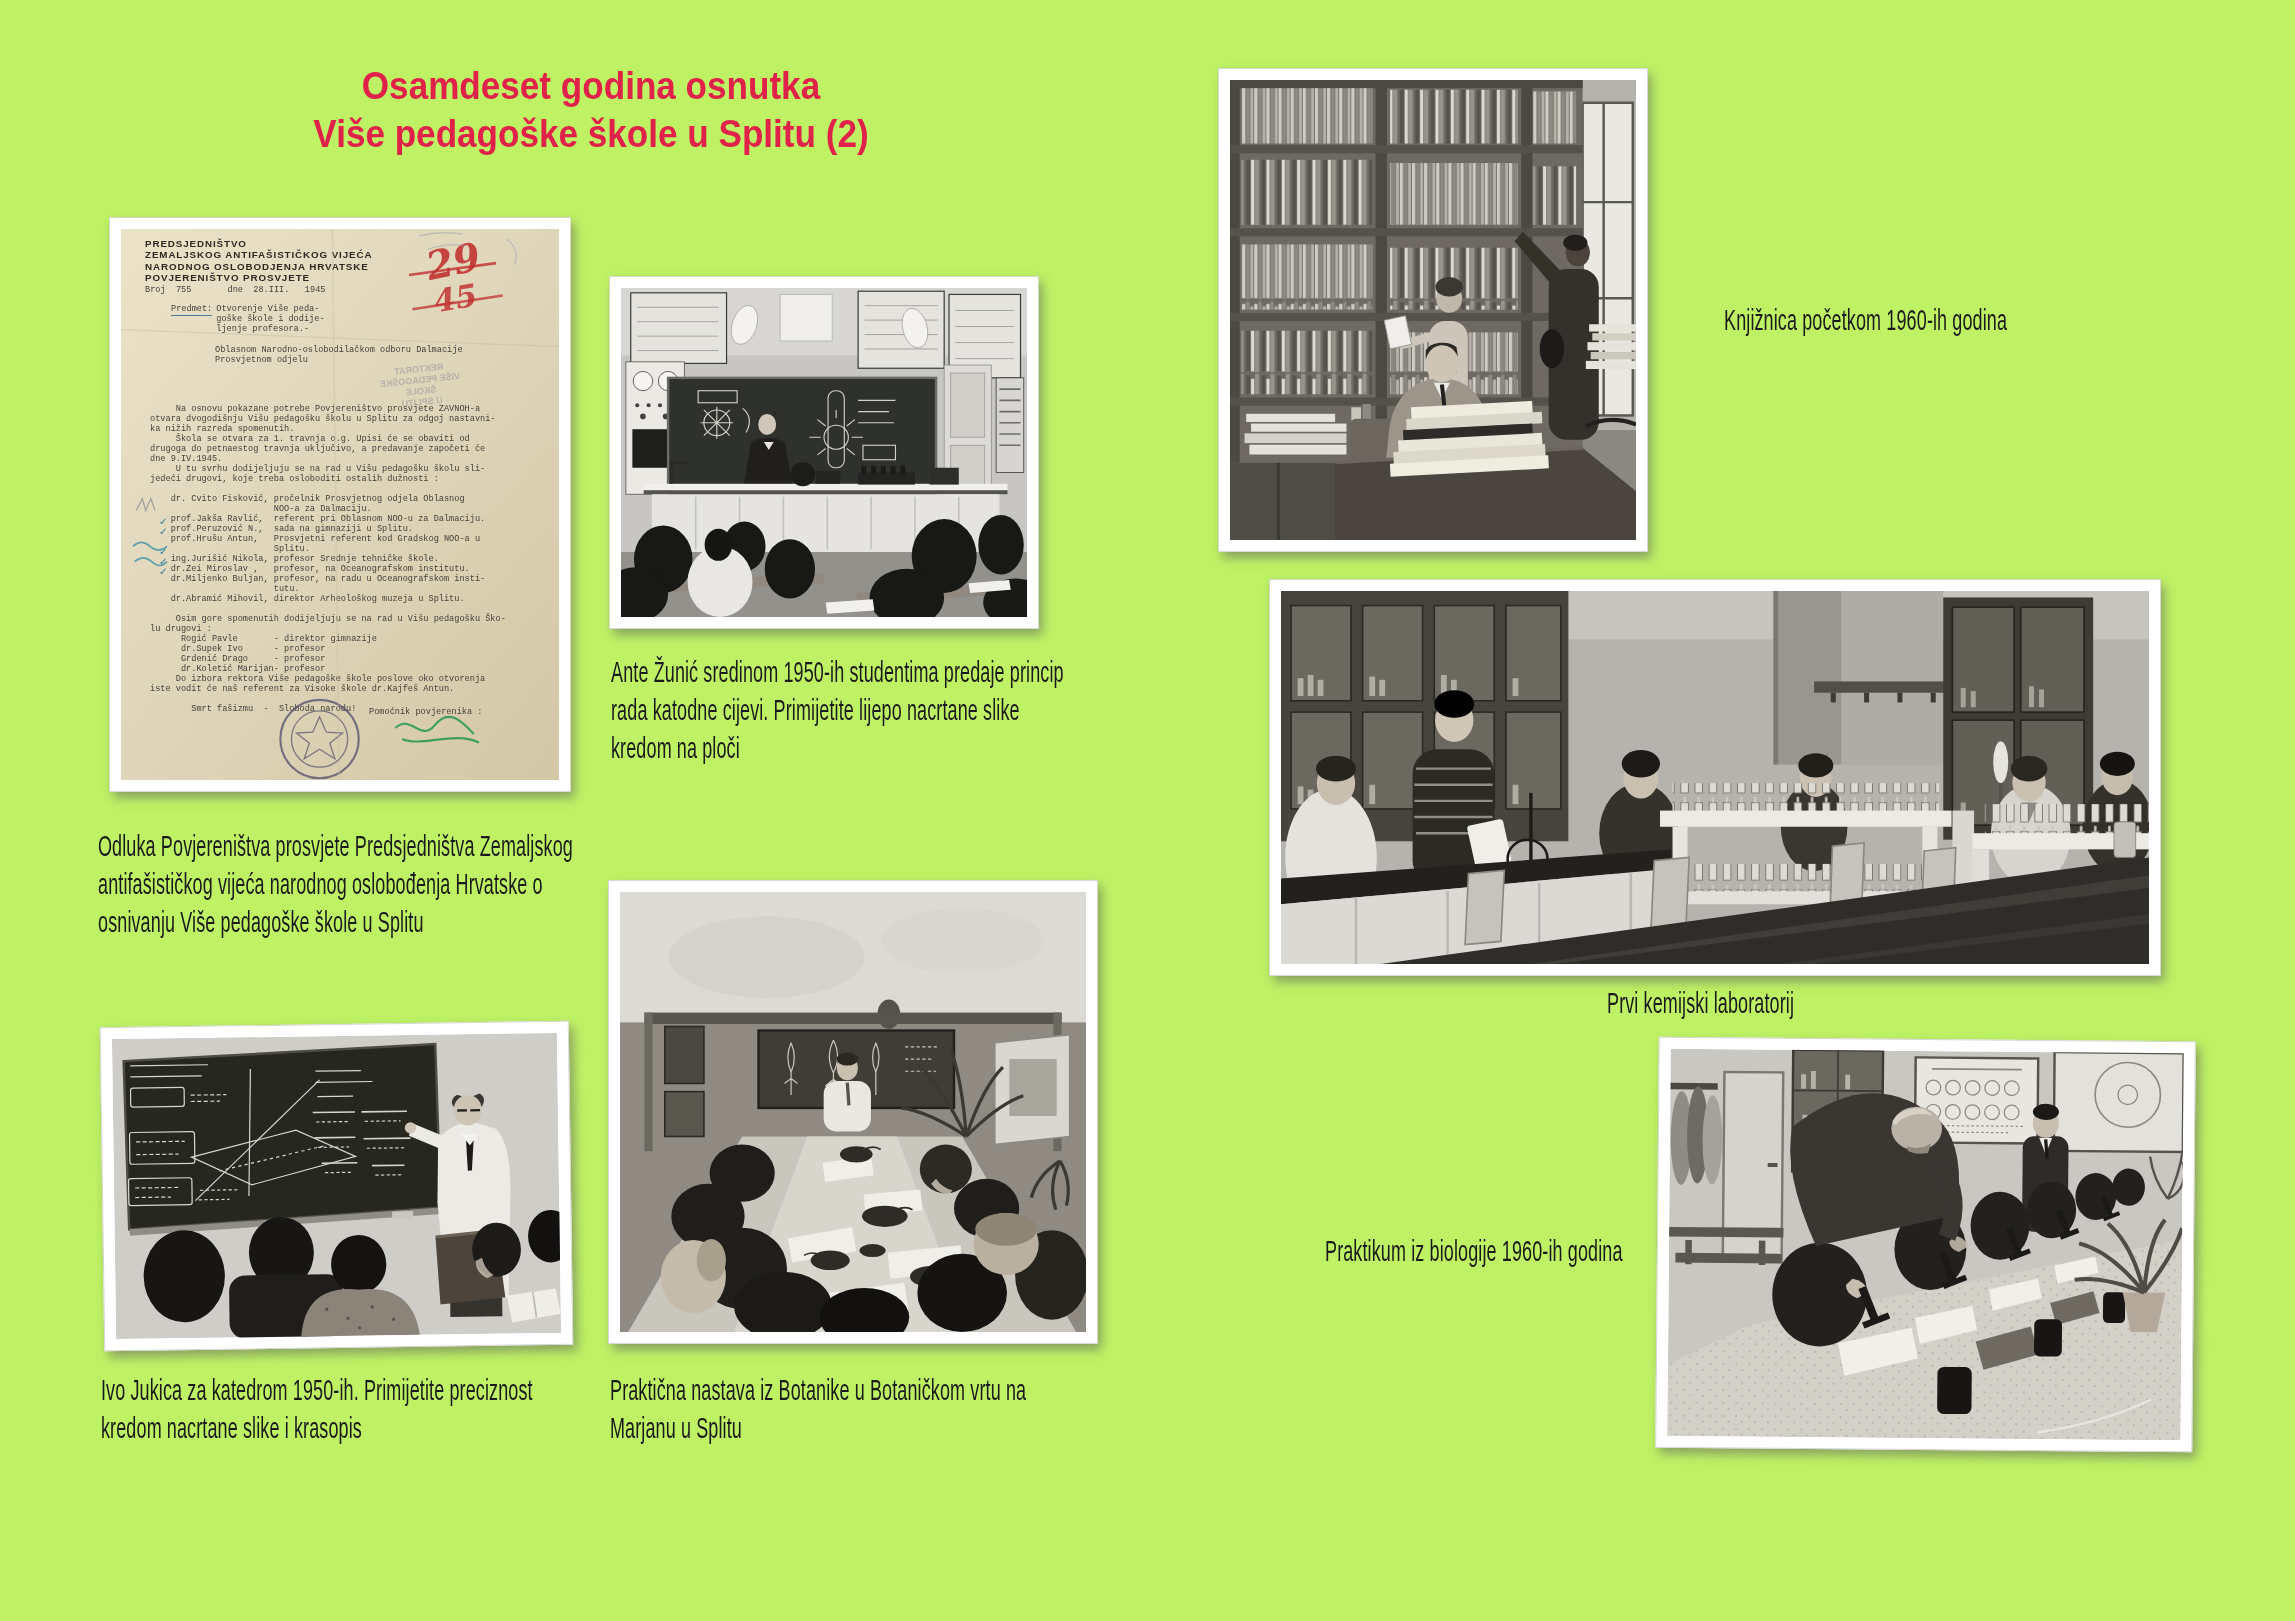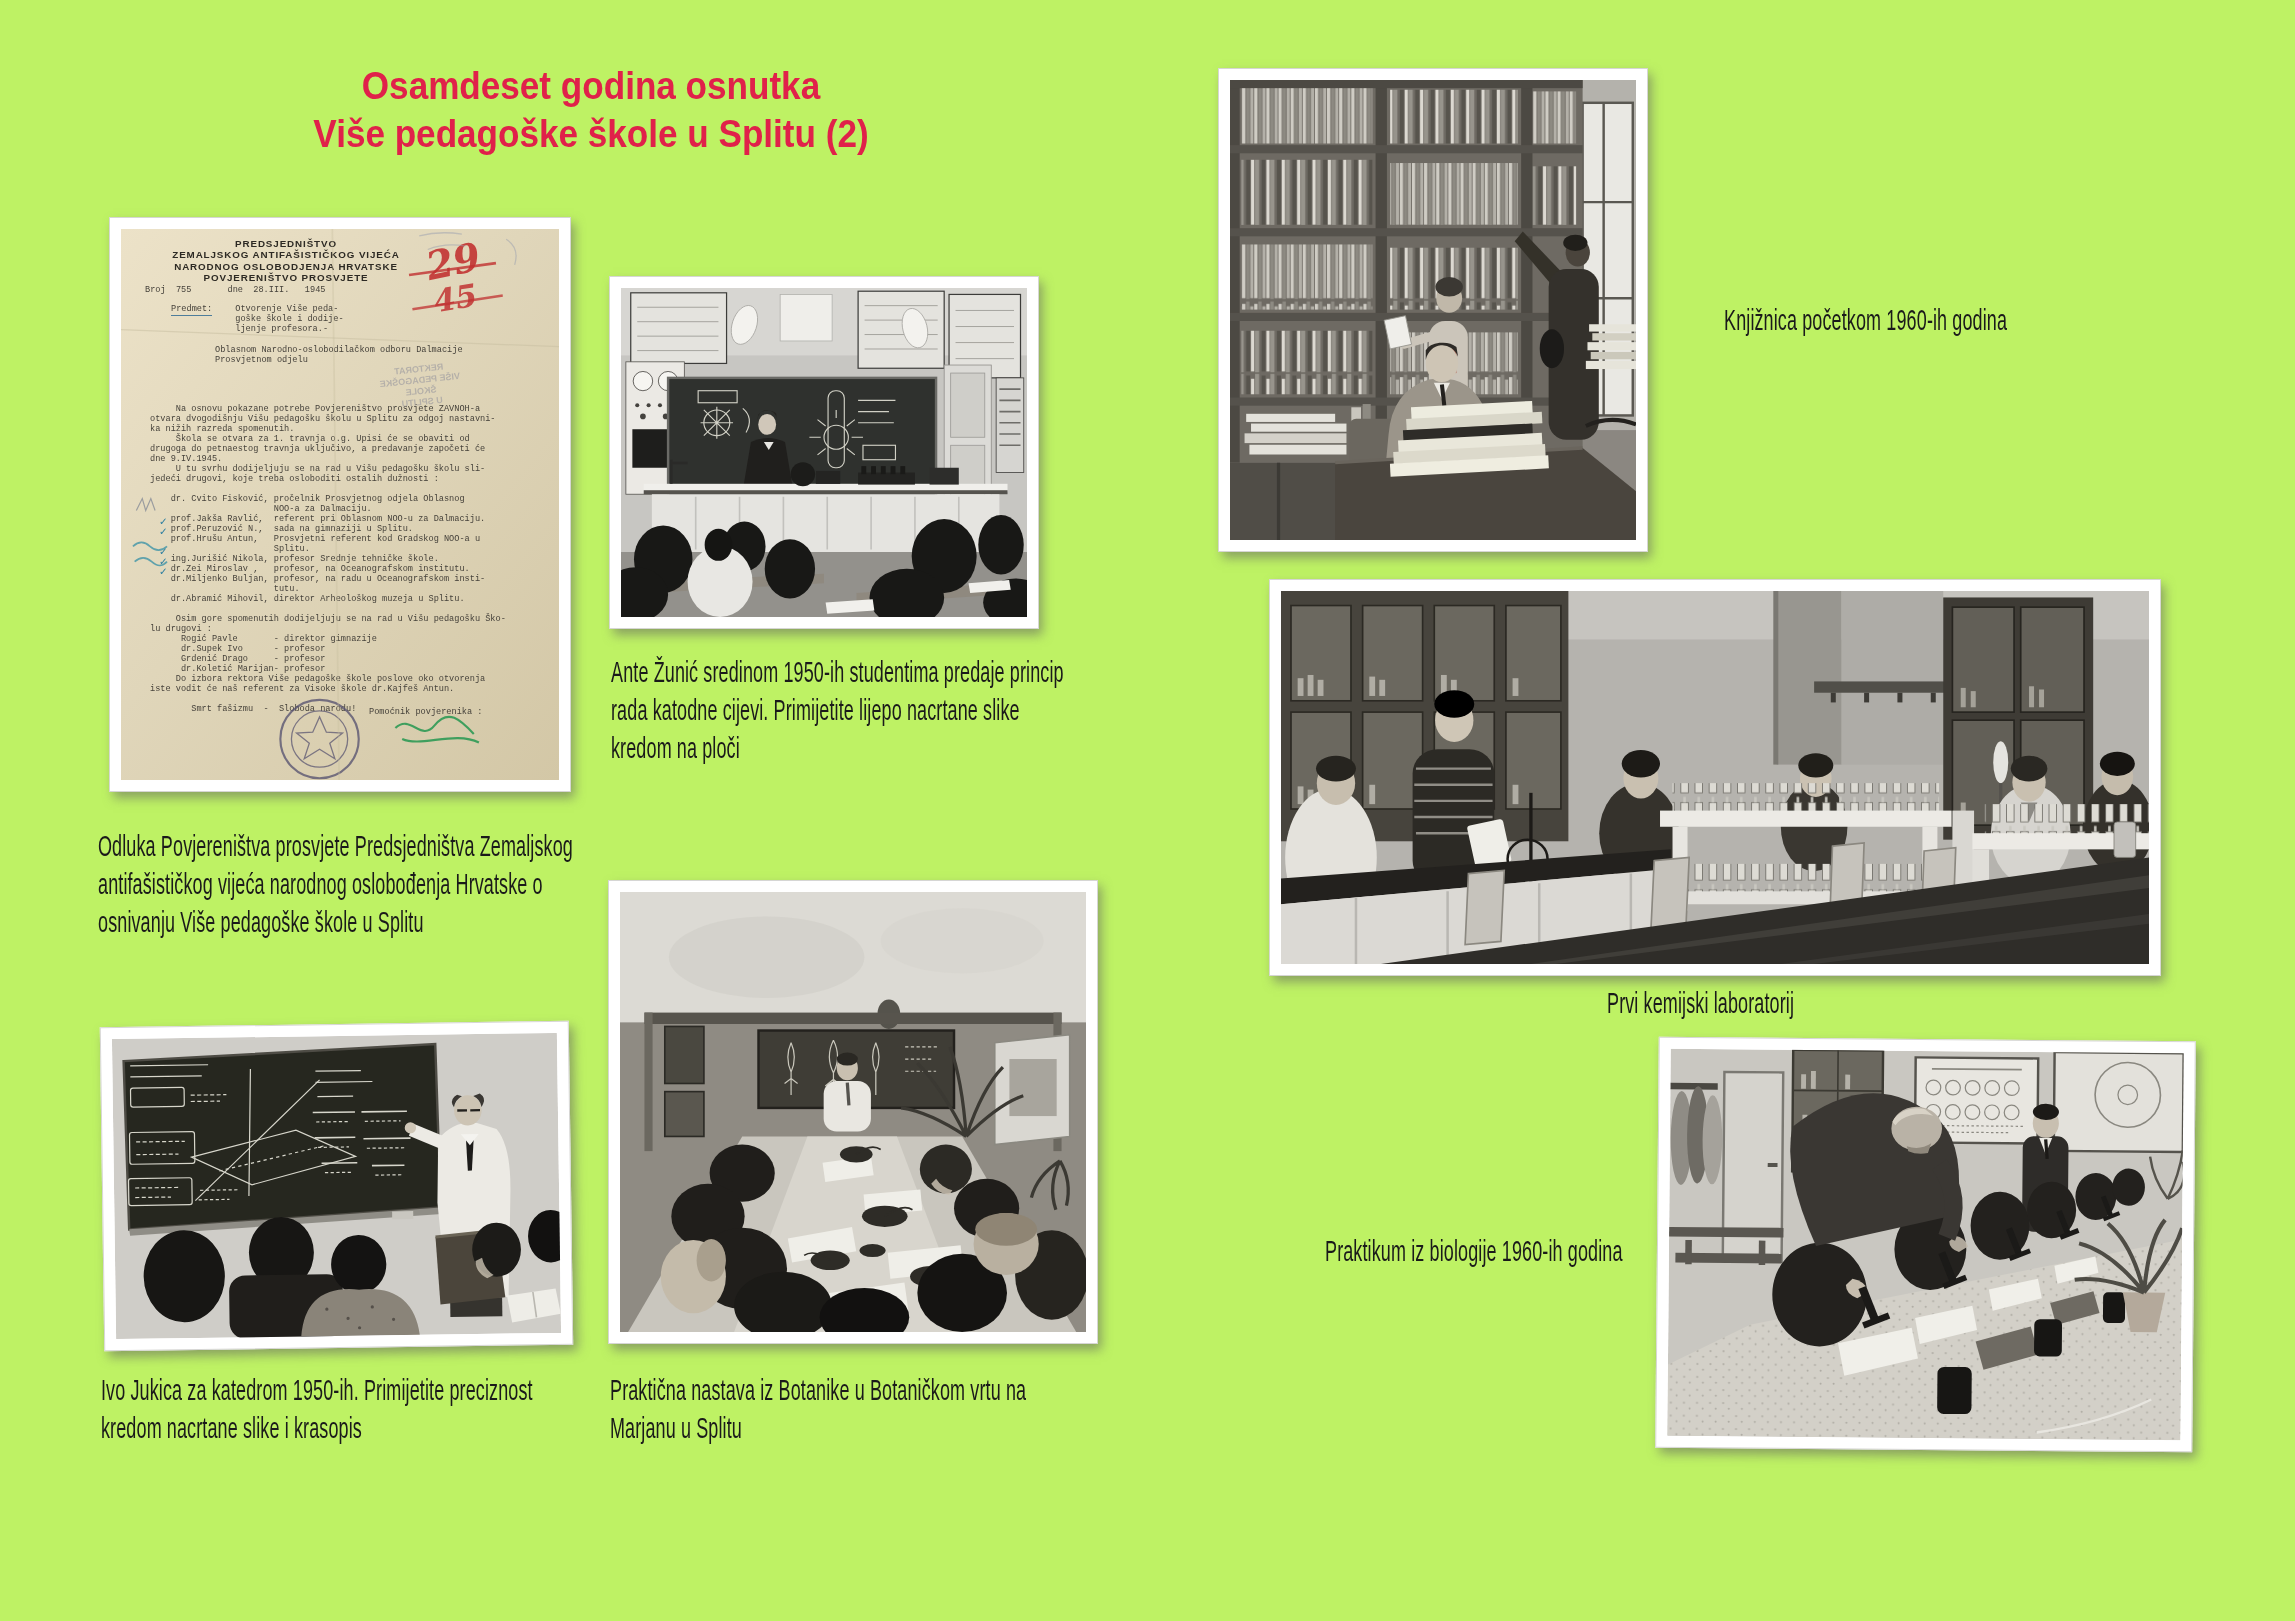--- a/index.html
+++ b/index.html
@@ -12,29 +12,29 @@
           box-sizing:border-box;box-shadow:4.3px 6px 10.3px rgba(95,95,95,.55);}
   .photo svg{display:block;width:100%;height:100%;}
   .caption{position:absolute;font-size:30px;line-height:38px;color:#1a1a1a;
           white-space:pre-line;transform:scaleX(.6);transform-origin:0 0;
           width:984px;letter-spacing:0.2px;}
   
   .paper{position:relative;width:100%;height:100%;overflow:hidden;
          background:linear-gradient(130deg,#ece2c8 0%,#e0d6ba 45%,#d3c7a6 100%);
          font-family:"Liberation Mono",monospace;color:#46423b;font-size:8.6px;}
   .paper > div{position:absolute;}
-  .doc-header{left:24px;top:8.6px;width:282px;text-align:center;
+  .doc-header{left:24px;top:8.6px;width:282px;text-align:left;
          font-family:"Liberation Sans",sans-serif;font-weight:bold;font-size:9.8px;
          line-height:11.6px;letter-spacing:0.9px;color:#2d2a24;}
   .doc-red29{left:305px;top:8.6px;font-family:"DejaVu Serif",serif;font-style:italic;
          font-weight:bold;font-size:39px;color:#c22f2f;transform:rotate(-12deg);opacity:.88;}
   .doc-red45{left:313px;top:51px;font-family:"DejaVu Serif",serif;font-style:italic;
          font-weight:bold;font-size:31px;color:#c23434;transform:rotate(-9deg);opacity:.85;}
   .doc-broj{left:24px;top:56px;white-space:pre;}
-  .doc-predmet{left:50px;top:75px;display:flex;gap:23px;}
+  .doc-predmet{left:50px;top:75px;display:flex;gap:4px;}
   .doc-predmet-label{border-bottom:1.7px solid #4e7d9b;height:11px;white-space:pre;}
   .doc-addr{left:94px;top:116px;width:308px;}
   .doc-mirror{left:244px;top:135px;width:111px;text-align:center;
          transform:scaleX(-1) rotate(6deg);opacity:.32;color:#5c6287;
          font-family:"Liberation Sans",sans-serif;font-weight:bold;font-size:9px;line-height:11px;}
   .doc-body{left:29px;top:175px;}
   .doc-line{white-space:pre;line-height:10px;min-height:10px;}
   .doc-sig{left:248px;top:478px;}
   .tick{position:absolute;left:38px;color:#2e7fa0;font-size:10.3px;font-weight:bold;
         font-family:"DejaVu Sans",sans-serif;}

